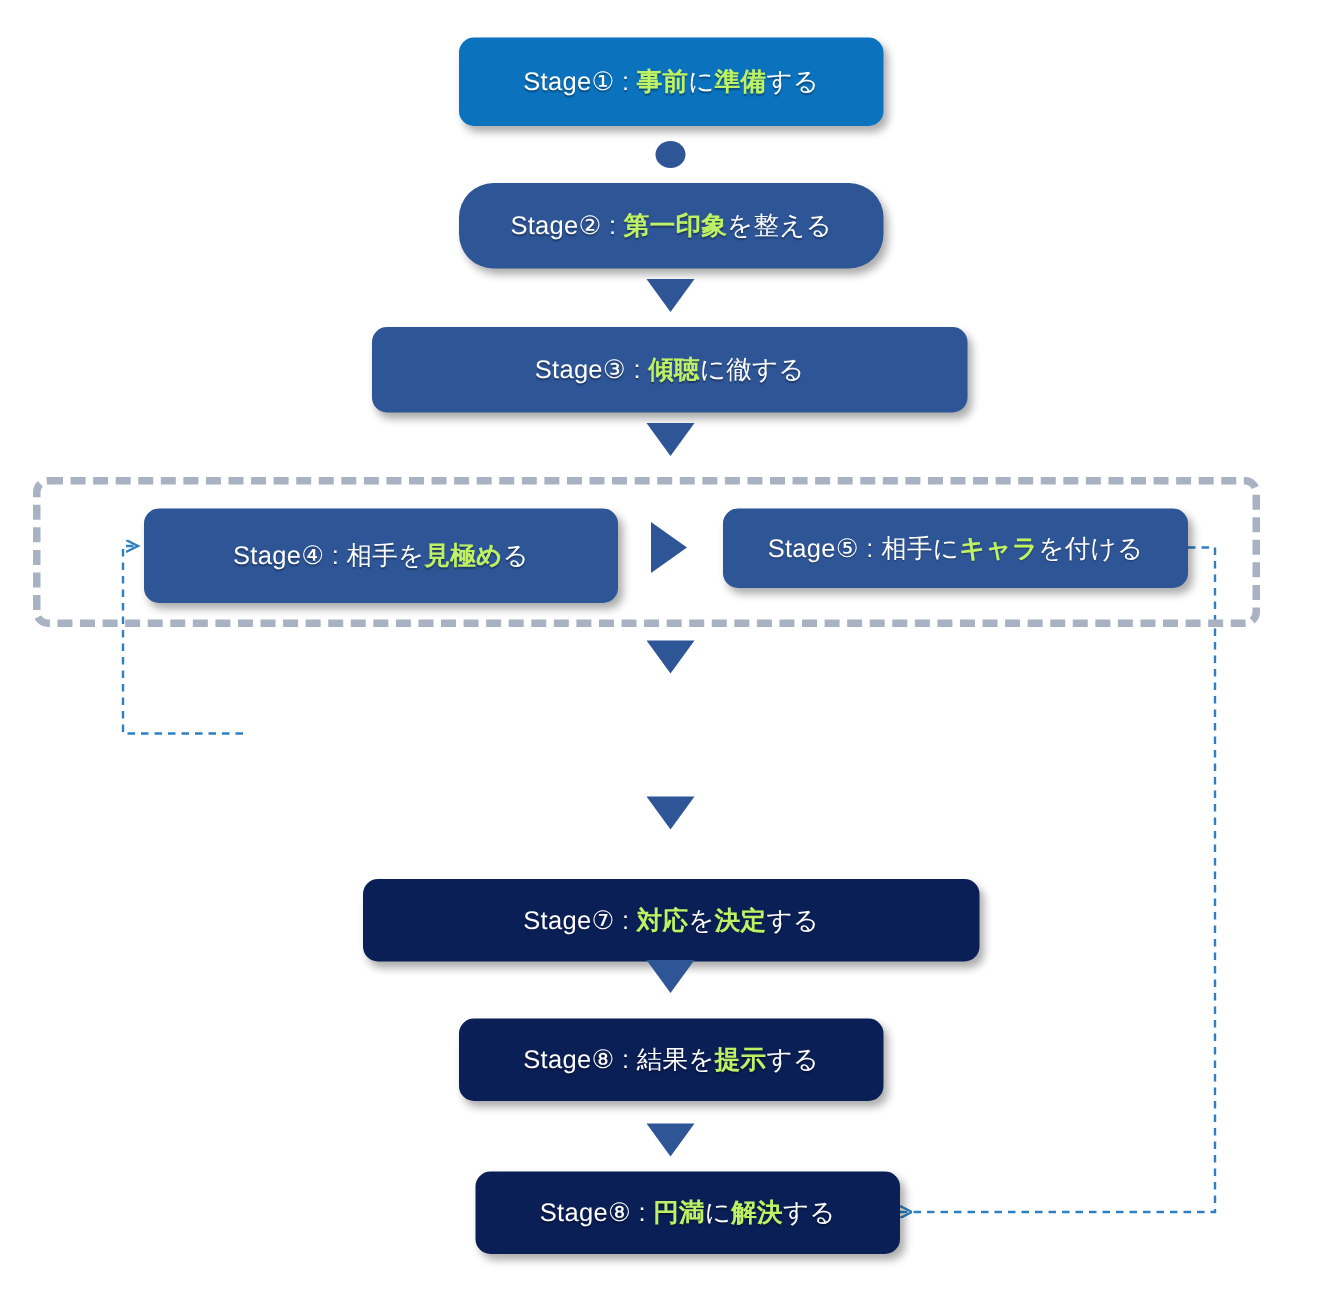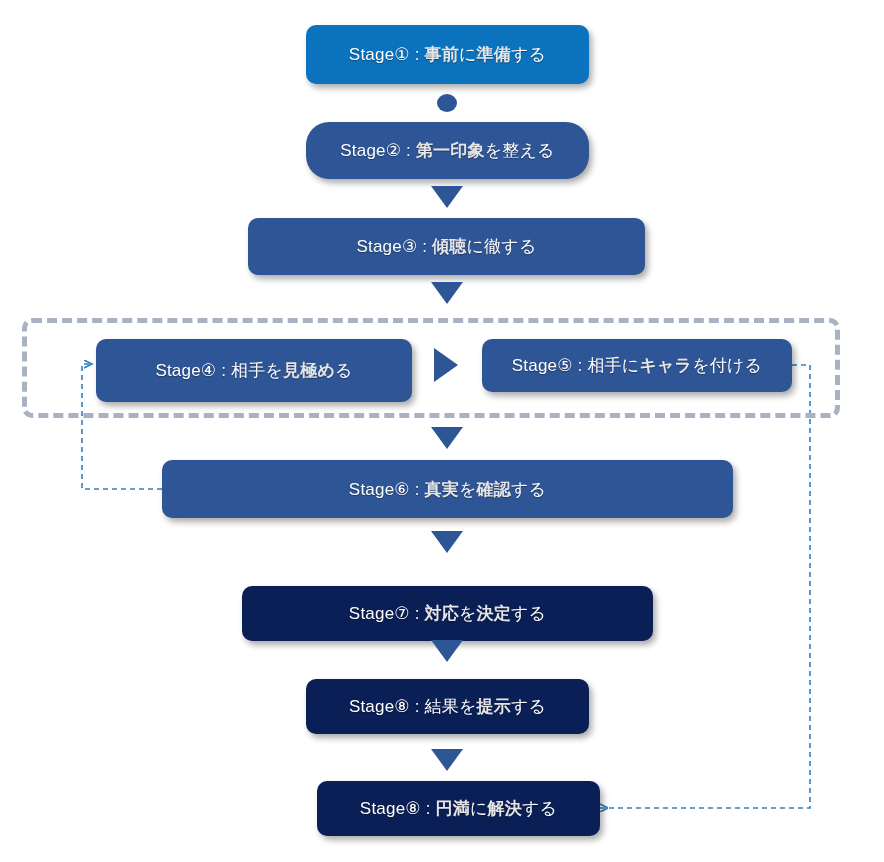--- a/index.html
+++ b/index.html
@@ -31,21 +31,21 @@
     border-radius:10px;
     display:flex;align-items:center;justify-content:center;
     color:#ffffff;
     font-size:17px;
     letter-spacing:.2px;
     white-space:nowrap;
     box-shadow:3px 4px 6px rgba(0,0,0,.33);
     text-shadow:0 1px 1px rgba(0,0,0,.35);
   }
   .node .txt{line-height:1;}
-  .hl{color:#e5e5e5;font-weight:bold;}
+  .hl{color:#bef264;font-weight:bold;}
 
   
   .tri-down{
     position:absolute;
     width:0;height:0;
     border-left:16px solid transparent;
     border-right:16px solid transparent;
     border-top:22px solid #2e5596;
   }
   .tri-right{
@@ -107,23 +107,20 @@
   </div>
 
   <div class="tri-right" style="left:434px;top:348px;"></div>
 
   <div class="node" style="left:482px;top:339px;width:310px;height:53px;background:#2e5596;align-items:center;">
     <span class="txt"><span>Stage⑤ : 相手に</span><span class="hl">キャラ</span><span>を付ける</span></span>
   </div>
 
   <div class="tri-down" style="left:431px;top:427px;"></div>
 
-  <div class="node" style="left:162px;top:460px;width:571px;height:58px;background:#2e5596;">
-    <span class="txt"><span>Stage⑥ : </span><span class="hl">真実</span><span>を</span><span class="hl">確認</span><span>する</span></span>
-  </div>
 
   <div class="tri-down" style="left:431px;top:531px;"></div>
 
   <div class="node" style="left:242px;top:570px;width:411px;height:55px;background:#0b1f57;margin-top:16px;">
     <span class="txt"><span>Stage⑦ : </span><span class="hl">対応</span><span>を</span><span class="hl">決定</span><span>する</span></span>
   </div>
 
   <div class="tri-down" style="left:431px;top:640px;"></div>
 
   <div class="node" style="left:306px;top:679px;width:283px;height:55px;background:#0b1f57;">

